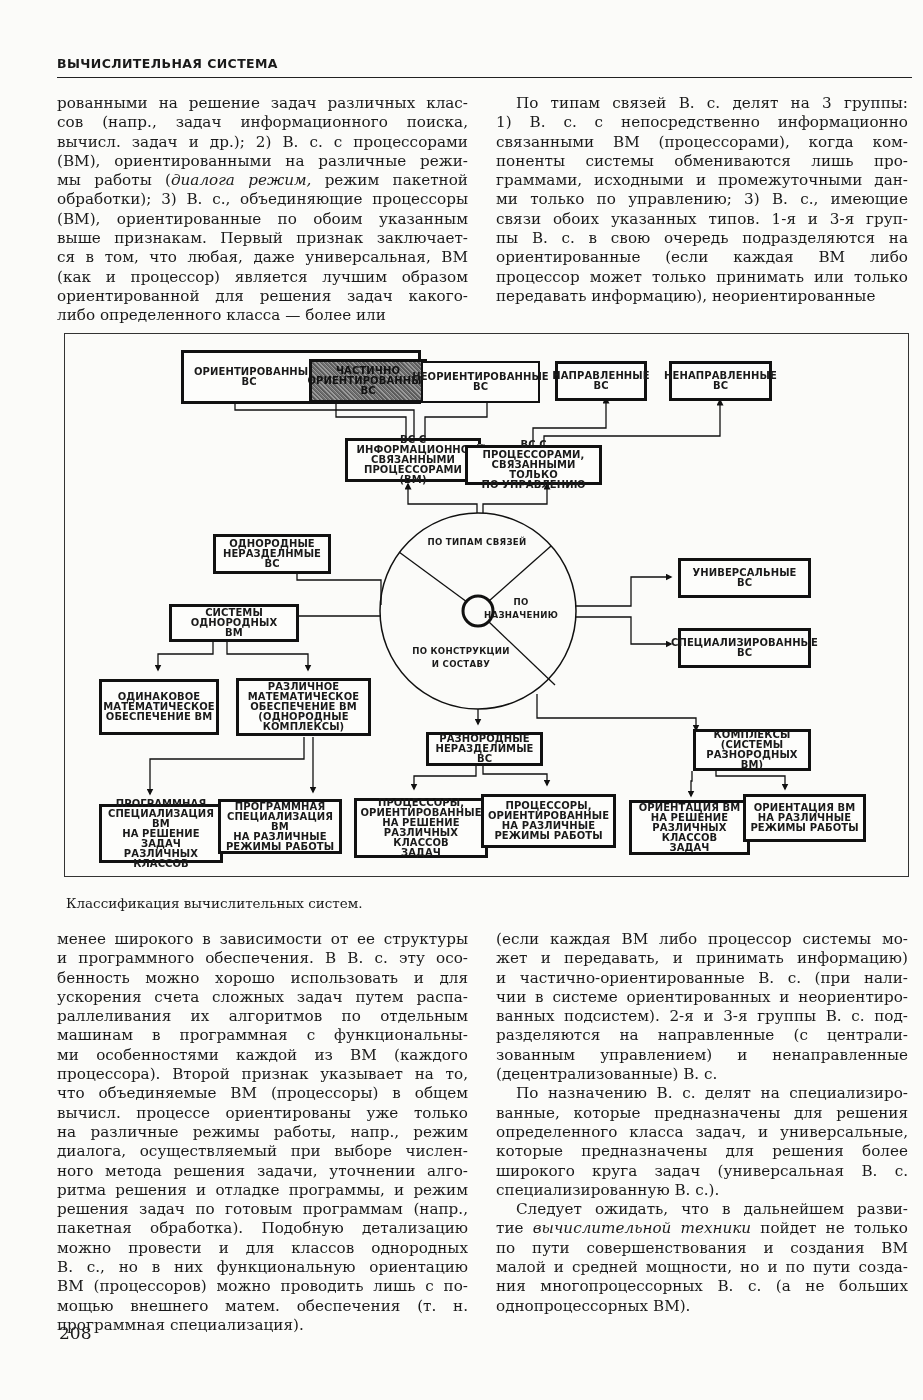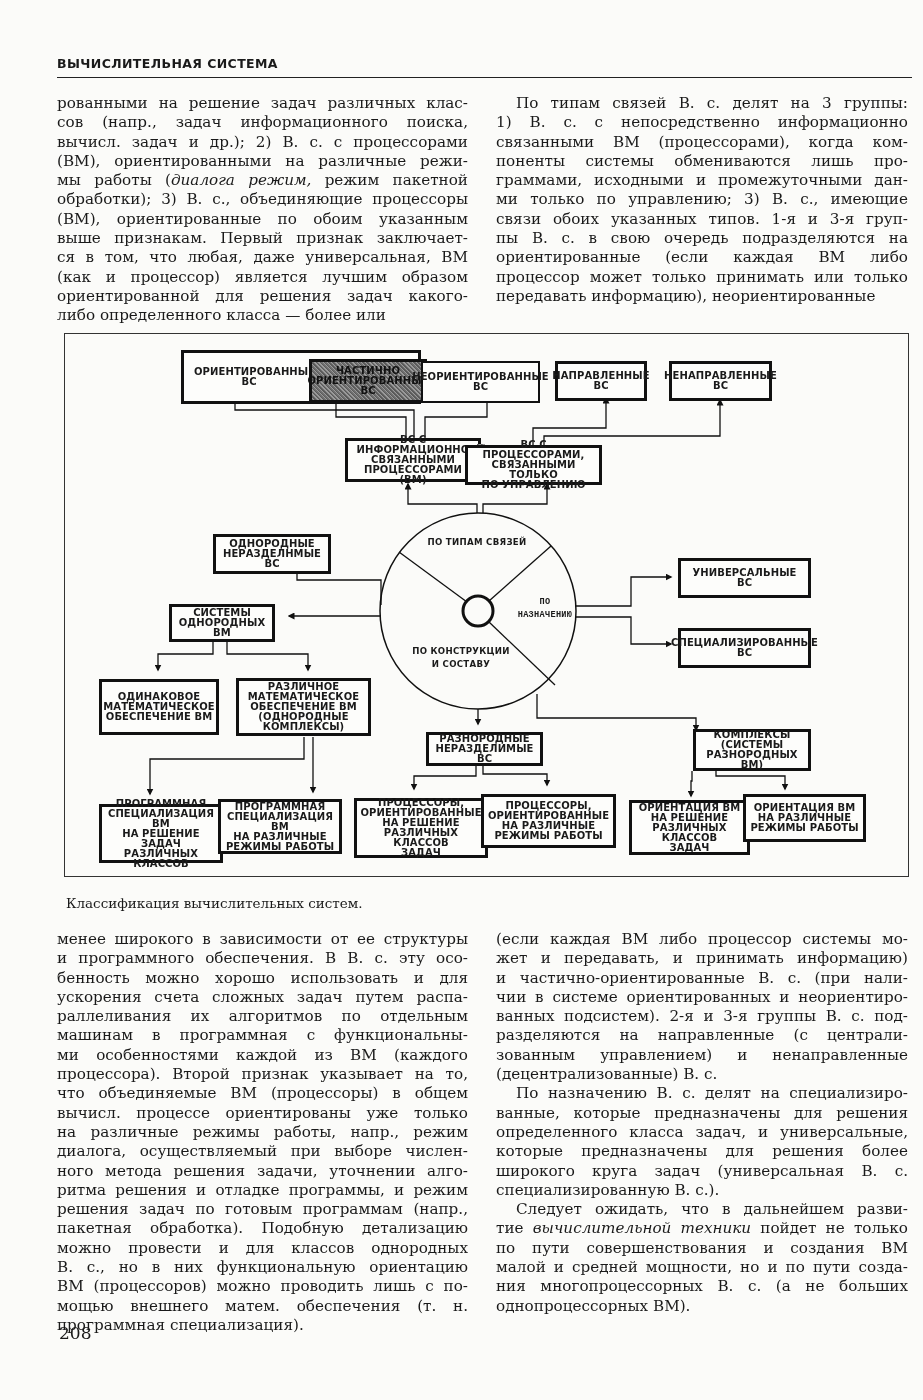--- a/index.html
+++ b/index.html
@@ -147,21 +147,21 @@
 СВЯЗАННЫМИ
 ПРОЦЕССОРАМИ (ВМ)</div>
   <div class="box shaded" style="left:412px;top:110px;width:8px;height:38px;padding:0;border-width:0;"></div>
   <div class="box" style="left:400px;top:111px;width:137px;height:40px;">ВС С ПРОЦЕССОРАМИ,
 СВЯЗАННЫМИ ТОЛЬКО
 ПО УПРАВЛЕНИЮ</div>
 
   <div class="box" style="left:104px;top:200px;width:118px;height:40px;margin-left:44px;">ОДНОРОДНЫЕ
 НЕРАЗДЕЛНМЫЕ
 ВС</div>
-  <div class="box" style="left:104px;top:270px;width:106px;height:38px;">СИСТЕМЫ
+  <div class="box" style="left:104px;top:270px;width:130px;height:38px;">СИСТЕМЫ
 ОДНОРОДНЫХ
 ВМ</div>
   <div class="box" style="left:34px;top:345px;width:120px;height:56px;">ОДИНАКОВОЕ
 МАТЕМАТИЧЕСКОЕ
 ОБЕСПЕЧЕНИЕ ВМ</div>
   <div class="box" style="left:171px;top:344px;width:135px;height:58px;">РАЗЛИЧНОЕ
 МАТЕМАТИЧЕСКОЕ
 ОБЕСПЕЧЕНИЕ ВМ
 (ОДНОРОДНЫЕ
 КОМПЛЕКСЫ)</div>
@@ -197,21 +197,21 @@
 РЕЖИМЫ РАБОТЫ</div>
   <div class="box" style="left:564px;top:466px;width:121px;height:55px;">ОРИЕНТАЦИЯ ВМ
 НА РЕШЕНИЕ
 РАЗЛИЧНЫХ КЛАССОВ
 ЗАДАЧ</div>
   <div class="box" style="left:678px;top:460px;width:123px;height:48px;">ОРИЕНТАЦИЯ ВМ
 НА РАЗЛИЧНЫЕ
 РЕЖИМЫ РАБОТЫ</div>
 
   <div class="wheel-label" style="left:342px;top:202px;width:140px;">ПО ТИПАМ СВЯЗЕЙ</div>
-  <div class="wheel-label" style="left:440px;top:262px;width:80px;font-family:Liberation Mono, monospace;">ПО
+  <div class="wheel-label" style="left:416px;top:262px;width:80px;">ПО
 НАЗНАЧЕНИЮ</div>
   <div class="wheel-label" style="left:336px;top:311px;width:120px;">ПО КОНСТРУКЦИИ
 И СОСТАВУ</div>
 </div>
 
 <div class="caption">Классификация вычислительных систем.</div>
 
 <div class="col" id="col-bot-left">
     <span class="line"><span>менее широкого в зависимости от ее структуры</span></span>
     <span class="line"><span>и программного обеспечения. В В. с. эту осо-</span></span>

